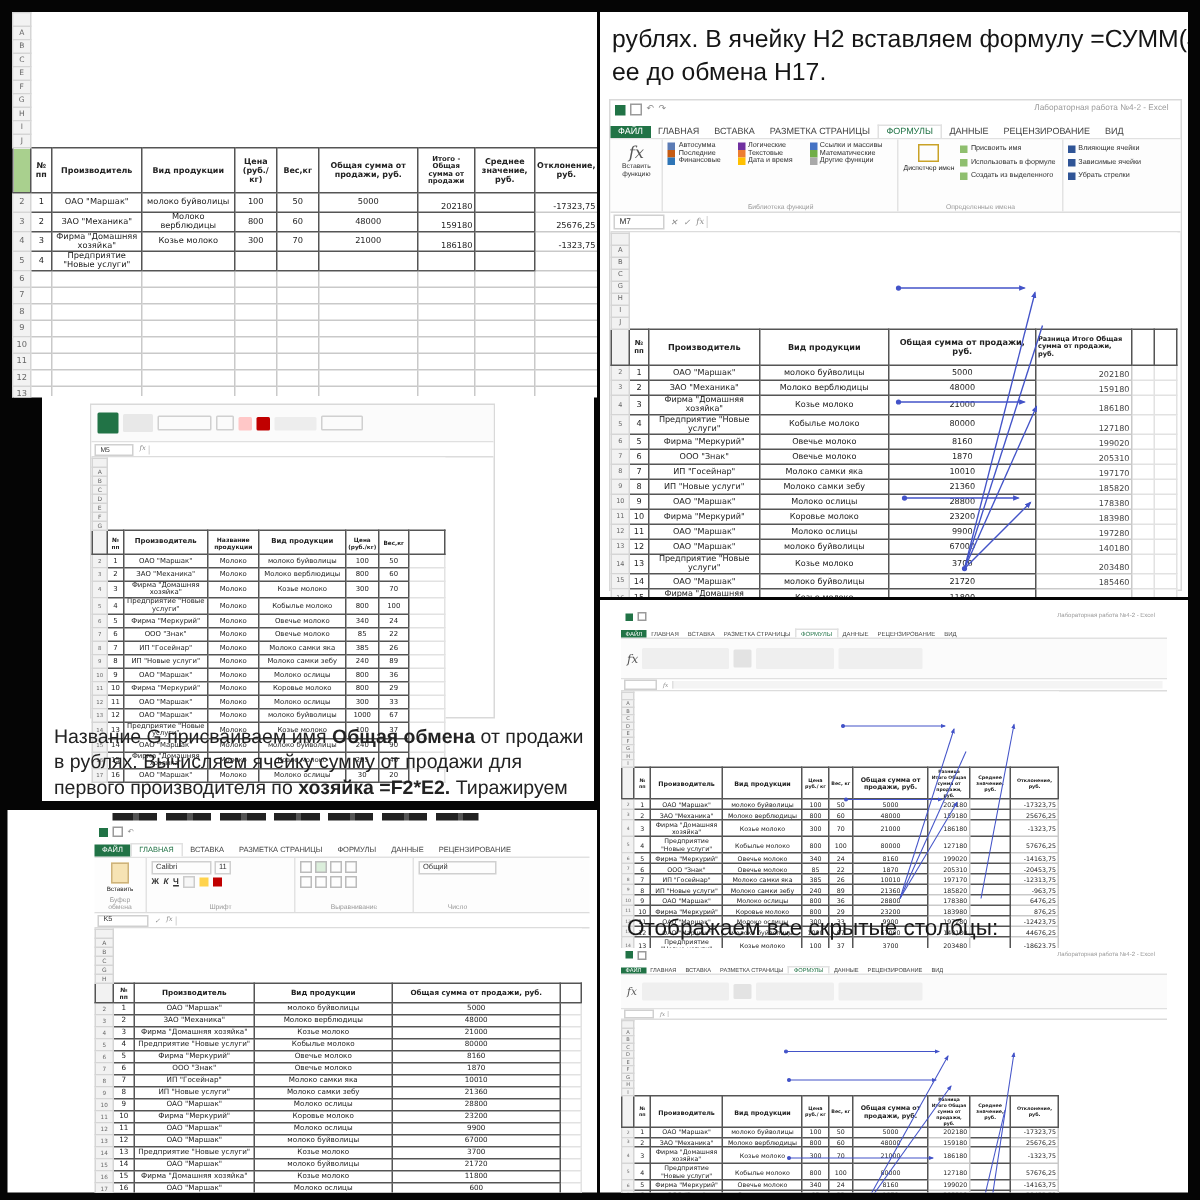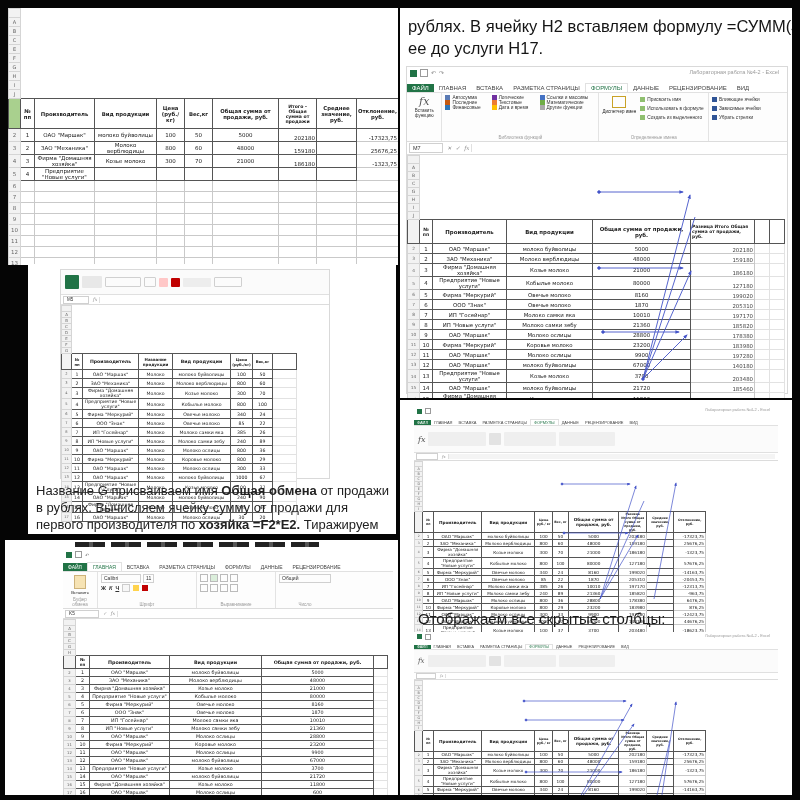--- a/index.html
+++ b/index.html
@@ -294,21 +294,21 @@
             <td></td>
             <td></td>
         </tr>
         </tbody>
     </table>
   </section>
 
   <section class="panel p-tr">
     <div class="cap-tr">
       <div>рублях.  В ячейку H2 вставляем формулу =СУММ($G$18</div>
-      <div>ее до услуги  H17.</div>
+      <div>ее до обмена  H17.</div>
     </div>
 
     <div class="xwin" style="left:6px;top:58px;width:380px;height:326px;">
       <div class="qat" style="height:10px;">
         <span class="sq"></span>
         <span class="sq2"></span>
         <span class="undo">↶</span>
         <span class="undo">↷</span>
         <span class="title-txt">Лабораторная работа №4-2 - Excel</span>
       </div>

